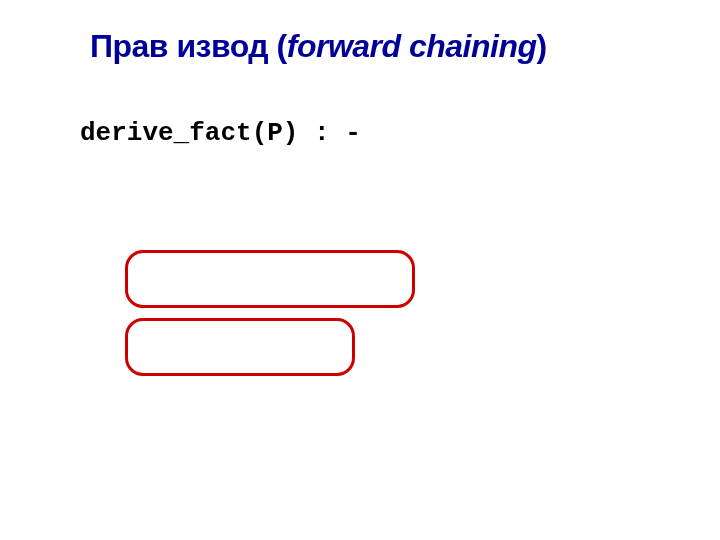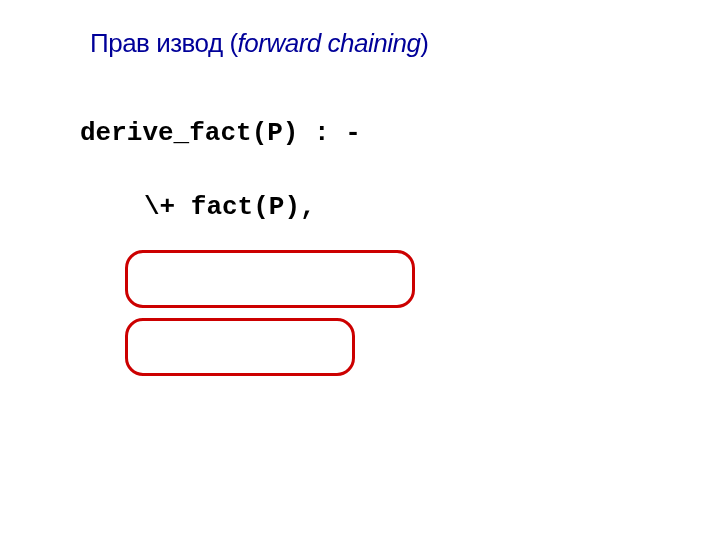--- a/index.html
+++ b/index.html
@@ -12,22 +12,22 @@
       height: 540px;
       background: #ffffff;
       font-family: Arial, Helvetica, sans-serif;
       position: relative;
       overflow: hidden;
     }
     .title {
       position: absolute;
       top: 28px;
       left: 90px;
-      font-size: 26px;
-      font-weight: normal;
+      font-size: 32px;
+      font-weight: bold;
       color: #000099;
       letter-spacing: -0.5px;
     }
     .title .plain {
       font-style: normal;
     }
     .title .italic {
       font-style: italic;
     }
     .code-area {
@@ -73,17 +73,16 @@
   </style>
 </head>
 <body>
 
 <div class="title">
   <span class="plain">Прав извод (</span><span class="italic">forward chaining</span><span class="plain">)</span>
 </div>
 
 <div class="code-area">
   <div class="code-line">derive_fact(P) : -</div>
-  <div class="code-line indented">\+ fact(P),</div>
 </div>
 
 <div class="highlight-box box1"></div>
 <div class="highlight-box box2"></div>
 
 </body></html>

